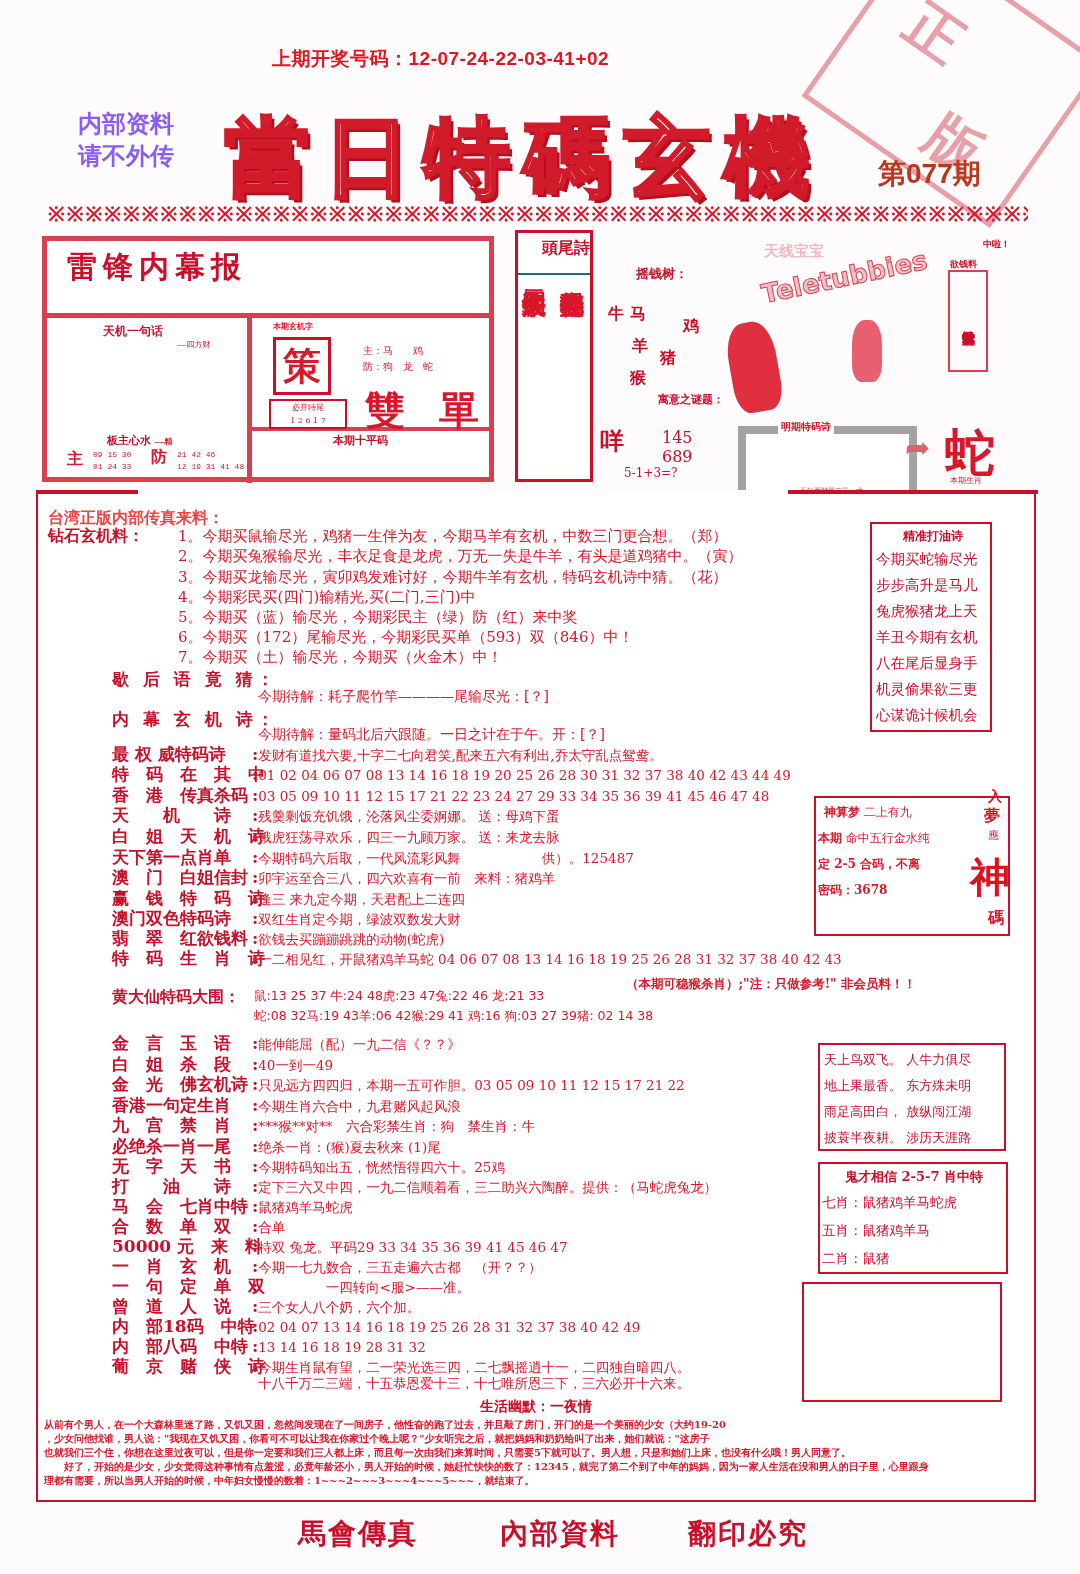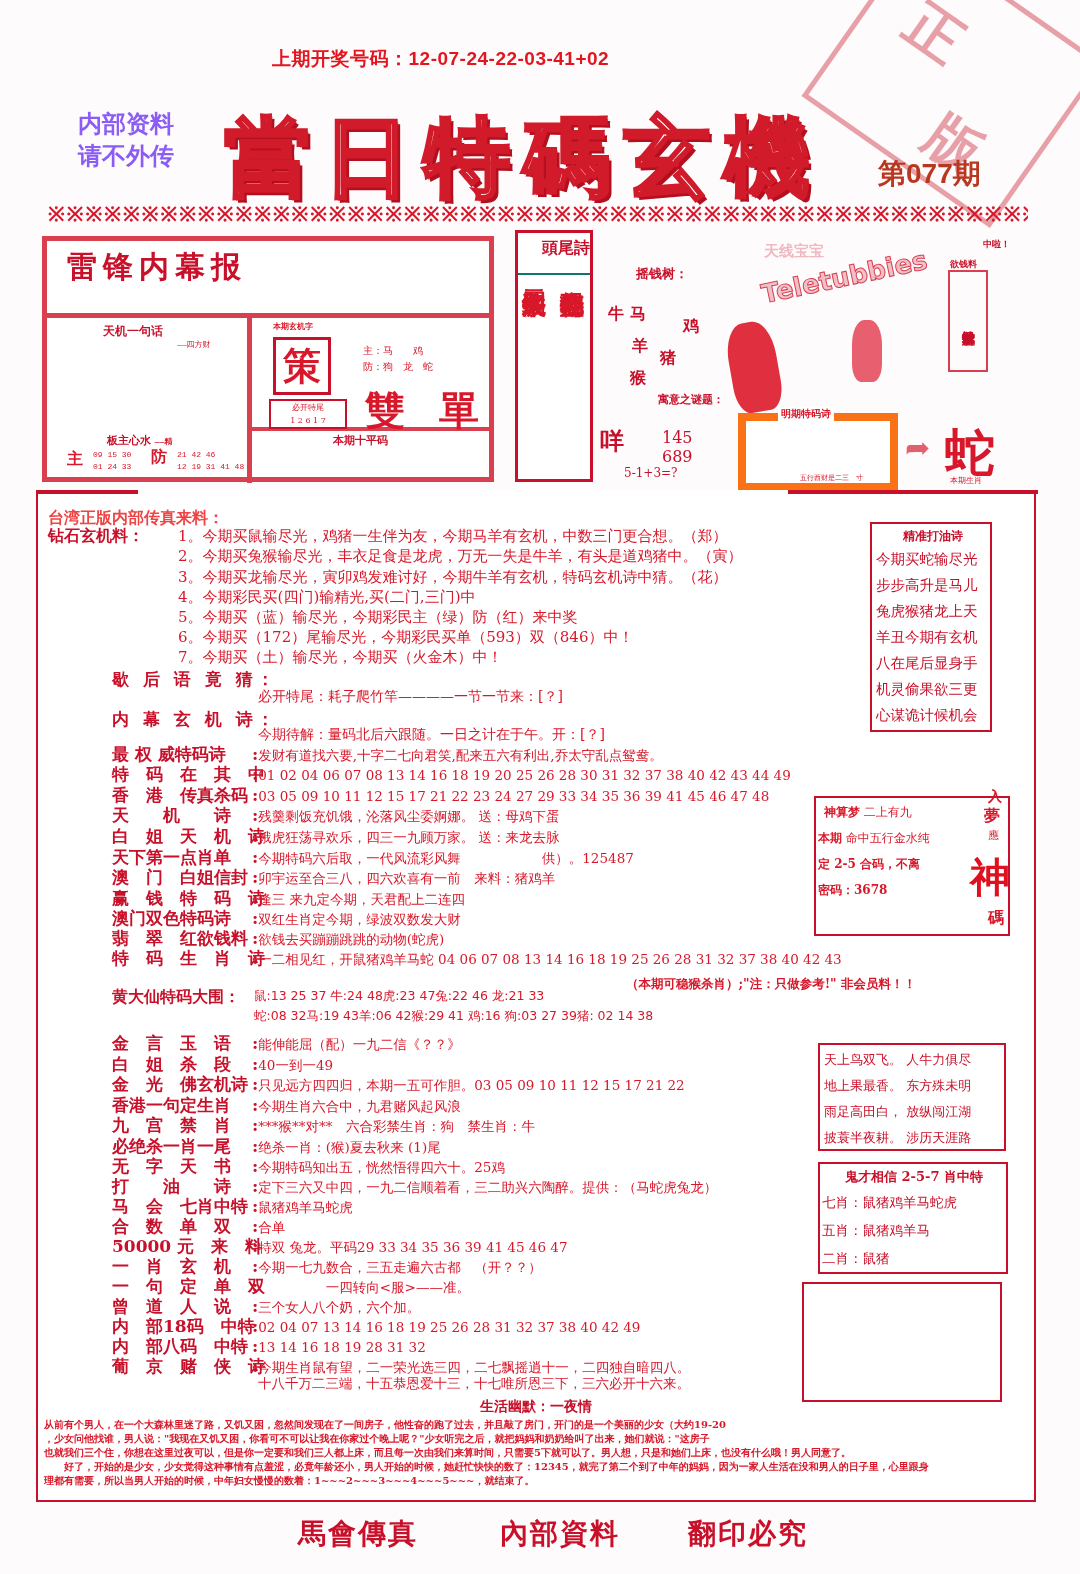--- a/index.html
+++ b/index.html
@@ -30,21 +30,21 @@
 
   
   .vpoem { left: 515px; top: 230px; width: 78px; height: 252px; border: 3px solid #c8102a; background: #fff; }
   .vpoem-title { height: 42px; border-bottom: 2px solid #0f766e; font-size: 16px; font-weight: bold; text-align: right; line-height: 30px; color: #c8102a; }
   .vcol { position: absolute; top: 40px; writing-mode: vertical-rl; font-size: 24px; font-weight: bold; color: #d8182a; font-family: "DejaVu Sans", sans-serif; line-height: 1; }
 
   
   .illu-text { font-size: 13px; font-weight: bold; color: #c8102a; }
   .tele { left: 760px; top: 262px; font-size: 26px; font-weight: bold; color: #f0c0c8; -webkit-text-stroke: 1px #d84050; transform: rotate(-12deg); font-family: "DejaVu Sans", sans-serif; }
   .figure { background: #e03040; border-radius: 40% 40% 30% 30%; }
-  .frame-box { left: 738px; top: 413px; width: 160px; height: 78px; border: 8px solid #f97316; background: #fff; }
+  .frame-box { left: 738px; top: 426px; width: 179px; height: 78px; border: 8px solid #a3a3a3; background: #fff; }
   .vbanner { left: 948px; top: 270px; width: 40px; height: 102px; border: 2px solid #d84050; font-size: 13px; writing-mode: vertical-rl; text-align: center; line-height: 36px; color: #c8102a; font-weight: bold; }
   .snake { left: 945px; top: 420px; font-size: 50px; font-weight: bold; color: #d8182a; }
   .pie-char { left: 600px; top: 425px; font-size: 24px; font-weight: bold; color: #c8102a; }
   .pie-nums { left: 662px; top: 428px; font-size: 16px; line-height: 19px; color: #c8102a; }
 
   
   .main-box { left: 36px; top: 490px; width: 1000px; height: 1012px; border: 2px solid #c8102a; border-top: none; background: #fff; }
   .main-box-top { position: absolute; top: 0; height: 4px; background: #c8102a; }
   .row { position: absolute; left: 112px; white-space: nowrap; font-size: 14.5px; line-height: 18px; }
   .lab { display: inline-block; font-weight: bold; color: #c8102a; font-size: 17px; letter-spacing: 0; }
@@ -155,21 +155,21 @@
 <div class="line-txt" style="left:48px; top:526px; font-weight:bold; font-size:16px; color:#c8102a;">钻石玄机料：</div>
 <div class="line-txt" style="left:178px; top:527px;">1。今期买鼠输尽光，鸡猪一生伴为友，今期马羊有玄机，中数三门更合想。（郑）</div>
 <div class="line-txt" style="left:178px; top:547px;">2。今期买兔猴输尽光，丰衣足食是龙虎，万无一失是牛羊，有头是道鸡猪中。（寅）</div>
 <div class="line-txt" style="left:178px; top:568px;">3。今期买龙输尽光，寅卯鸡发难讨好，今期牛羊有玄机，特码玄机诗中猜。（花）</div>
 <div class="line-txt" style="left:178px; top:588px;">4。今期彩民买(四门)输精光,买(二门,三门)中</div>
 <div class="line-txt" style="left:178px; top:608px;">5。今期买（蓝）输尽光，今期彩民主（绿）防（红）来中奖</div>
 <div class="line-txt" style="left:178px; top:628px;">6。今期买（172）尾输尽光，今期彩民买单（593）双（846）中！</div>
 <div class="line-txt" style="left:178px; top:648px;">7。今期买（土）输尽光，今期买（火金木）中！</div>
 
 <div class="line-txt" style="left:112px; top:668px; font-weight:bold; font-size:17px; color:#c8102a; letter-spacing:4px;">歇 后 语 竟 猜：</div>
-<div class="line-txt" style="left:258px; top:688px; font-size:14px;">必开特尾：耗子爬竹竿————一节一节来：[？]</div>
+<div class="line-txt" style="left:258px; top:688px; font-size:14px;">今期待解：耗子爬竹竿————尾输尽光：[？]</div>
 <div class="line-txt" style="left:112px; top:708px; font-weight:bold; font-size:17px; color:#c8102a; letter-spacing:4px;">内 幕 玄 机 诗：</div>
 <div class="line-txt" style="left:258px; top:726px; font-size:14px;">今期待解：量码北后六跟随。一日之计在于午。开：[？]</div>
 
 <div class="row" style="top:745px;"><span class="lab" style="width:140px;">最 权 威特码诗</span><span class="lab">:</span><span class="val">发财有道找六要,十字二七向君笑,配来五六有利出,乔太守乱点鸳鸯。</span></div>
 <div class="row" style="top:765px;"><span class="lab" style="width:140px;">特　码　在　其　中</span><span class="lab">:</span><span class="val">01 02 04 06 07 08 13 14 16 18 19 20 25 26 28 30 31 32 37 38 40 42 43 44 49</span></div>
 <div class="row" style="top:786px;"><span class="lab" style="width:140px;">香　港　传真杀码</span><span class="lab">:</span><span class="val">03 05 09 10 11 12 15 17 21 22 23 24 27 29 33 34 35 36 39 41 45 46 47 48</span></div>
 <div class="row" style="top:806px;"><span class="lab" style="width:140px;">天　　机　　诗</span><span class="lab">:</span><span class="val">残羹剩饭充饥饿，沦落风尘委婀娜。 送：母鸡下蛋</span></div>
 <div class="row" style="top:827px;"><span class="lab" style="width:140px;">白　姐　天　机　诗</span><span class="lab">:</span><span class="val">饿虎狂荡寻欢乐，四三一九顾万家。 送：来龙去脉</span></div>
 <div class="row" style="top:848px;"><span class="lab" style="width:140px;">天下第一点肖单</span><span class="lab">:</span><span class="val">今期特码六后取，一代风流彩风舞　　　　　　供）。125487</span></div>
 <div class="row" style="top:868px;"><span class="lab" style="width:140px;">澳　门　白姐信封</span><span class="lab">:</span><span class="val">卯宇运至合三八，四六欢喜有一前　来料：猪鸡羊</span></div>

